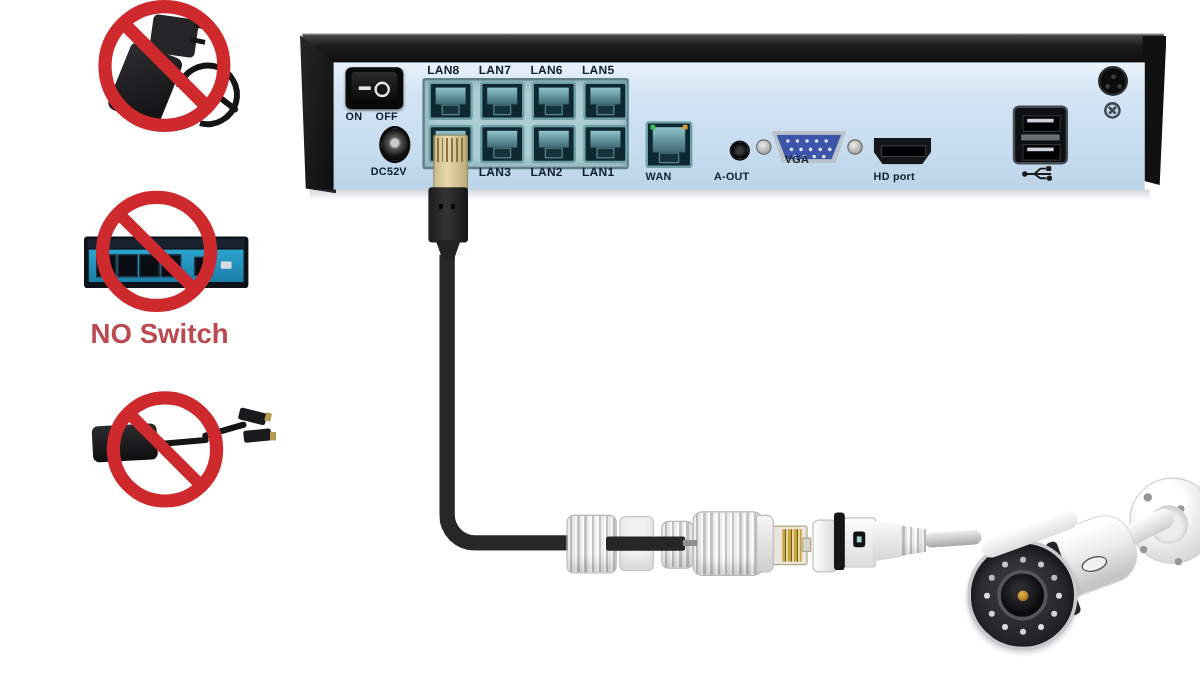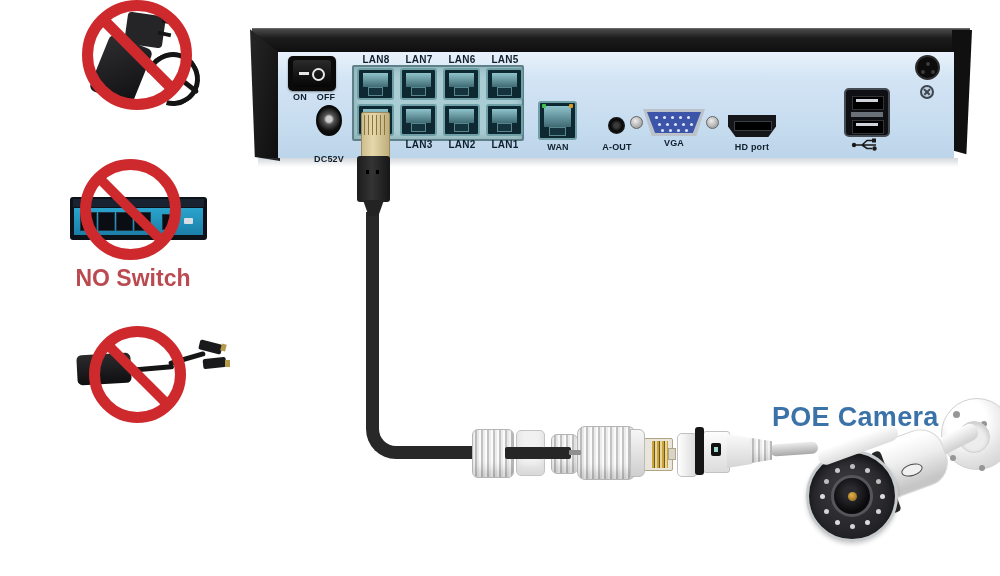--- a/index.html
+++ b/index.html
@@ -2,21 +2,21 @@
 <html><head>
 <meta charset="utf-8">
 <style>
   html,body{margin:0;padding:0;background:#fff;}
   #stage{position:relative;width:1000px;height:576px;background:#ffffff;overflow:hidden;
          font-family:"Liberation Sans",sans-serif;}
   .abs{position:absolute;}
   
   .rib{background:repeating-linear-gradient(90deg,#fbfbfb 0 2px,#c3c3c3 2px 4px,#ececec 4px 6px);
        border:1px solid #b5b5b5;border-radius:6px;box-shadow:inset 0 -8px 10px rgba(0,0,0,.14);}
-  .panel-label{position:absolute;font-size:10px;font-weight:bold;color:#101f2d;text-align:center;letter-spacing:.2px;}
+  .panel-label{position:absolute;font-size:10px;font-weight:bold;color:#101f2d;text-align:left;letter-spacing:.2px;}
   .panel-label.sm{font-size:9px;}
   .caption{position:absolute;width:220px;text-align:center;font-size:23px;font-weight:600;color:#bb4a50;}
   .callout{position:absolute;font-weight:bold;color:#3b73a9;letter-spacing:.3px;}
   .noring{position:absolute;border-radius:50%;border:11px solid #ce2a2e;z-index:3;}
   .noslash{position:absolute;background:#ce2a2e;border-radius:4px;z-index:3;}
   
   .port{position:absolute;width:37px;height:32px;background:#0e2831;border:2px solid #6fa0a8;
         border-radius:3px;box-sizing:border-box;}
   .port::before{content:"";position:absolute;left:4px;right:4px;top:3px;bottom:11px;
         background:linear-gradient(180deg,#8fc3cb,#3f6a74);}
@@ -77,21 +77,21 @@
   <div class="abs" style="left:288px;top:56px;width:48px;height:35px;background:#0a0a0a;border-radius:5px;box-shadow:0 1px 2px rgba(0,0,0,.4);">
     <div class="abs" style="left:5px;top:4px;right:5px;bottom:4px;background:linear-gradient(180deg,#2a2a2a,#050505);border-radius:3px;">
       <div class="abs" style="left:6px;top:12px;width:10px;height:3px;background:#e8e8e8;"></div>
       <div class="abs" style="right:6px;top:8px;width:9px;height:9px;border:2px solid #e8e8e8;border-radius:50%;"></div>
     </div>
   </div>
   <div class="panel-label sm" style="left:288px;top:92px;width:24px;">ON</div>
   <div class="panel-label sm" style="left:313px;top:92px;width:26px;">OFF</div>
 
   <div class="abs" style="left:316px;top:105px;width:26px;height:31px;border-radius:50%;background:radial-gradient(circle at 50% 45%,#cccccc 0 16%,#555 28%,#111 62%,#000 100%);border:2px solid #0a0a0a;box-sizing:border-box;"></div>
-  <div class="panel-label sm" style="left:309px;top:154px;width:40px;">DC52V</div>
+  <div class="panel-label sm" style="left:309px;top:138px;width:40px;">DC52V</div>
 
   <div class="abs" style="left:352px;top:65px;width:172px;height:76px;background:#a9cdd3;border:2px solid #5d8089;border-radius:2px;box-sizing:border-box;box-shadow:inset 0 0 10px rgba(20,50,60,.25);"></div>
   <div class="port" style="left:357px;top:68px;"></div>
   <div class="port" style="left:400px;top:68px;"></div>
   <div class="port" style="left:443px;top:68px;"></div>
   <div class="port" style="left:486px;top:68px;"></div>
   <div class="port" style="left:357px;top:104px;"></div>
   <div class="port" style="left:400px;top:104px;"></div>
   <div class="port" style="left:443px;top:104px;"></div>
   <div class="port" style="left:486px;top:104px;"></div>
@@ -114,21 +114,21 @@
   <div class="panel-label sm" style="left:595px;top:142px;width:44px;">A-OUT</div>
 
   <div class="abs" style="left:630px;top:106px;width:88px;height:34px;">
     <div class="abs" style="left:0;top:10px;width:11px;height:11px;border-radius:50%;background:radial-gradient(circle at 40% 35%,#eee,#8a8a8a);border:1px solid #666;"></div>
     <div class="abs" style="left:76px;top:10px;width:11px;height:11px;border-radius:50%;background:radial-gradient(circle at 40% 35%,#eee,#8a8a8a);border:1px solid #666;"></div>
     <div class="abs" style="left:13px;top:3px;width:62px;height:27px;background:#bcc2ca;clip-path:polygon(0 0,100% 0,86% 100%,14% 100%);"></div>
     <div class="abs" style="left:17px;top:6px;width:54px;height:21px;background:#3d55a8;clip-path:polygon(0 0,100% 0,85% 100%,15% 100%);">
       <div class="abs" style="left:0;top:0;width:3px;height:3px;border-radius:50%;background:transparent;box-shadow:8px 4px 0 #dfe6ff,16px 4px 0 #dfe6ff,24px 4px 0 #dfe6ff,32px 4px 0 #dfe6ff,40px 4px 0 #dfe6ff,11px 11px 0 #dfe6ff,19px 11px 0 #dfe6ff,27px 11px 0 #dfe6ff,35px 11px 0 #dfe6ff,43px 11px 0 #dfe6ff,14px 17px 0 #dfe6ff,22px 17px 0 #dfe6ff,30px 17px 0 #dfe6ff,38px 17px 0 #dfe6ff;"></div>
     </div>
   </div>
-  <div class="panel-label sm" style="left:654px;top:138px;width:40px;">VGA</div>
+  <div class="panel-label sm" style="left:654px;top:128px;width:40px;">VGA</div>
 
   <div class="abs" style="left:728px;top:115px;width:48px;height:22px;background:#14161a;clip-path:polygon(0 0,100% 0,100% 52%,84% 100%,16% 100%,0 52%);">
     <div class="abs" style="left:6px;top:6px;width:36px;height:8px;background:#000;border:1px solid #3a3d44;"></div>
   </div>
   <div class="panel-label sm" style="left:728px;top:142px;width:48px;">HD port</div>
 
   <div class="abs" style="left:844px;top:88px;width:46px;height:49px;background:#0e1013;border:2px solid #454b52;border-radius:5px;box-sizing:border-box;">
     <div class="abs" style="left:6px;top:6px;width:30px;height:12px;background:#000;border:1px solid #333;">
       <div class="abs" style="left:3px;top:2px;width:22px;height:3px;background:#cfd4da;"></div>
     </div>
@@ -180,21 +180,20 @@
   <div class="abs" style="left:695px;top:427px;width:9px;height:48px;background:#161616;border-radius:3px;z-index:5;"></div>
   <div class="abs" style="left:703px;top:431px;width:25px;height:40px;background:linear-gradient(180deg,#fdfdfd,#dcdcdc);border:1px solid #c2c2c2;border-radius:3px;z-index:4;">
     <div class="abs" style="left:7px;top:11px;width:10px;height:13px;background:#111;border-radius:2px;">
       <div class="abs" style="left:3px;top:4px;width:4px;height:5px;background:#9fd8cc;"></div>
     </div>
   </div>
   <div class="abs" style="left:727px;top:434px;width:25px;height:34px;background:linear-gradient(180deg,#fafafa,#d5d5d5);clip-path:polygon(0 0,100% 12%,100% 88%,0 100%);z-index:4;"></div>
   <div class="rib abs" style="left:750px;top:436px;width:22px;height:29px;clip-path:polygon(0 6%,100% 18%,100% 82%,0 94%);border:none;z-index:4;"></div>
   <div class="abs" style="left:770px;top:443px;width:48px;height:12px;background:linear-gradient(180deg,#ececec,#a8a8a8);border-radius:6px;transform:rotate(-4deg);z-index:3;"></div>
 
-  <div class="callout" style="left:772px;top:402px;font-size:27px;">POE Camera</div>
 
   <div class="abs" style="left:941px;top:398px;width:70px;height:70px;border-radius:50%;background:radial-gradient(circle at 35% 30%,#ffffff 0 30%,#e3e3e3 60%,#c7c7c7);border:1px solid #d0d0d0;z-index:6;">
     <div class="abs" style="left:11px;top:12px;width:6px;height:6px;border-radius:50%;background:transparent;box-shadow:0 0 0 3px rgba(0,0,0,0),28px 10px 0 0 #969696,-3px 44px 0 0 #969696,26px 54px 0 0 #969696,0 0 0 0 #969696 inset;"></div>
     <div class="abs" style="left:11px;top:12px;width:7px;height:7px;border-radius:50%;background:#969696;"></div>
     <div class="abs" style="left:16px;top:22px;width:30px;height:30px;border-radius:50%;background:#ededed;border:1px solid #cfcfcf;box-shadow:inset 0 2px 5px rgba(0,0,0,.18);"></div>
   </div>
   <div class="abs" style="left:928px;top:432px;width:52px;height:17px;background:linear-gradient(180deg,#fdfdfd,#cfcfcf);border-radius:8px;transform:rotate(-27deg);z-index:6;"></div>
   <div class="abs" style="left:836px;top:440px;width:110px;height:56px;background:linear-gradient(180deg,#ffffff 10%,#ededed 45%,#c6c6c6 90%);border:1px solid #d8d8d8;border-radius:12px 24px 24px 12px;transform:rotate(-20deg);z-index:7;"></div>
   <div class="abs" style="left:881px;top:450px;width:10px;height:64px;background:#262626;border-radius:4px;transform:rotate(-20deg);z-index:8;"></div>
   <div class="abs" style="left:901px;top:464px;width:20px;height:10px;border:1.5px solid #4a4a4a;border-radius:50%;background:#f0f0f0;transform:rotate(-17deg);z-index:9;"></div>

